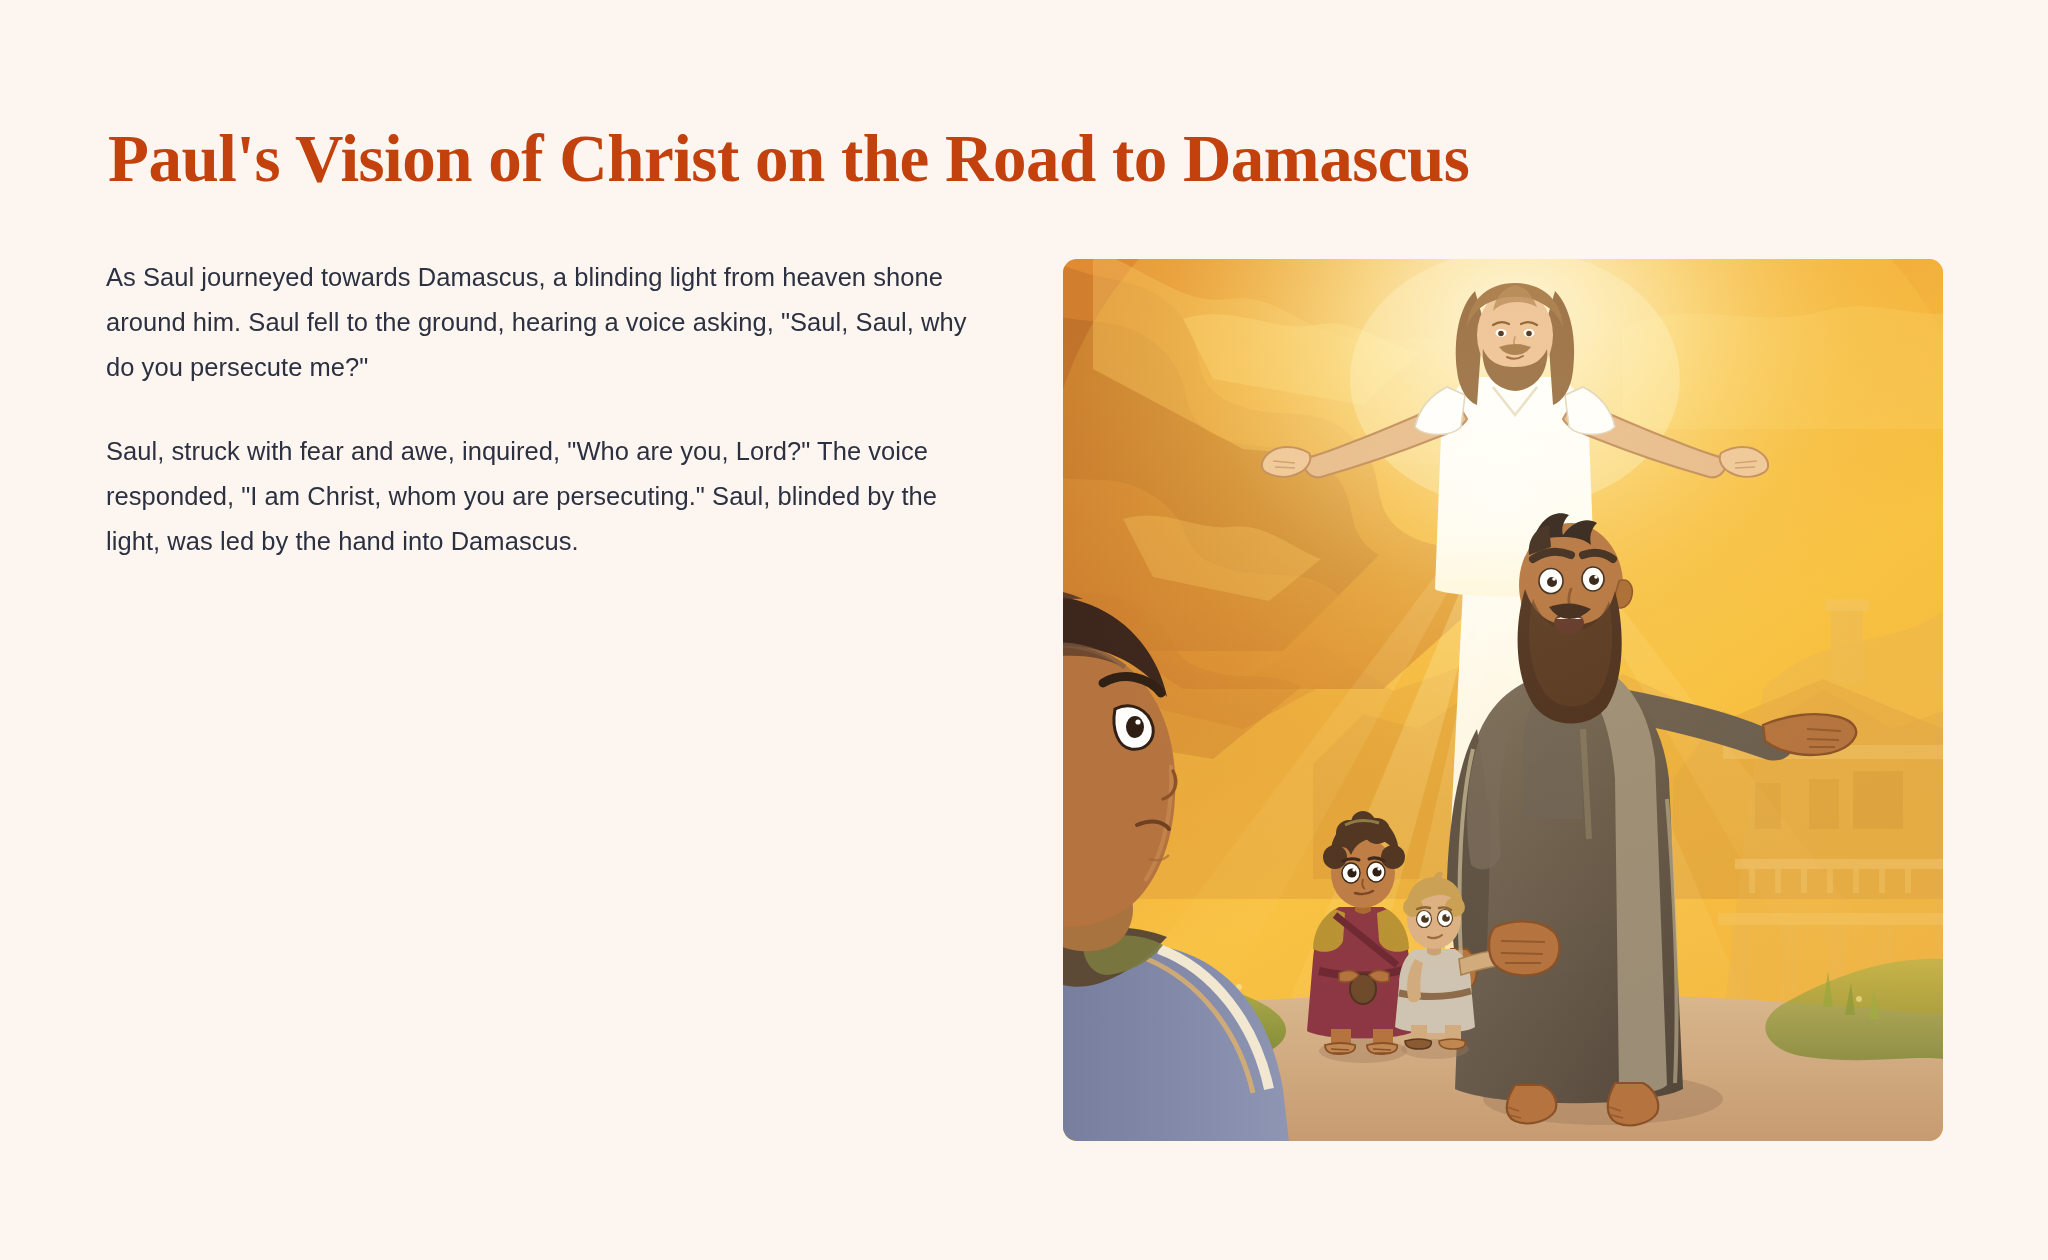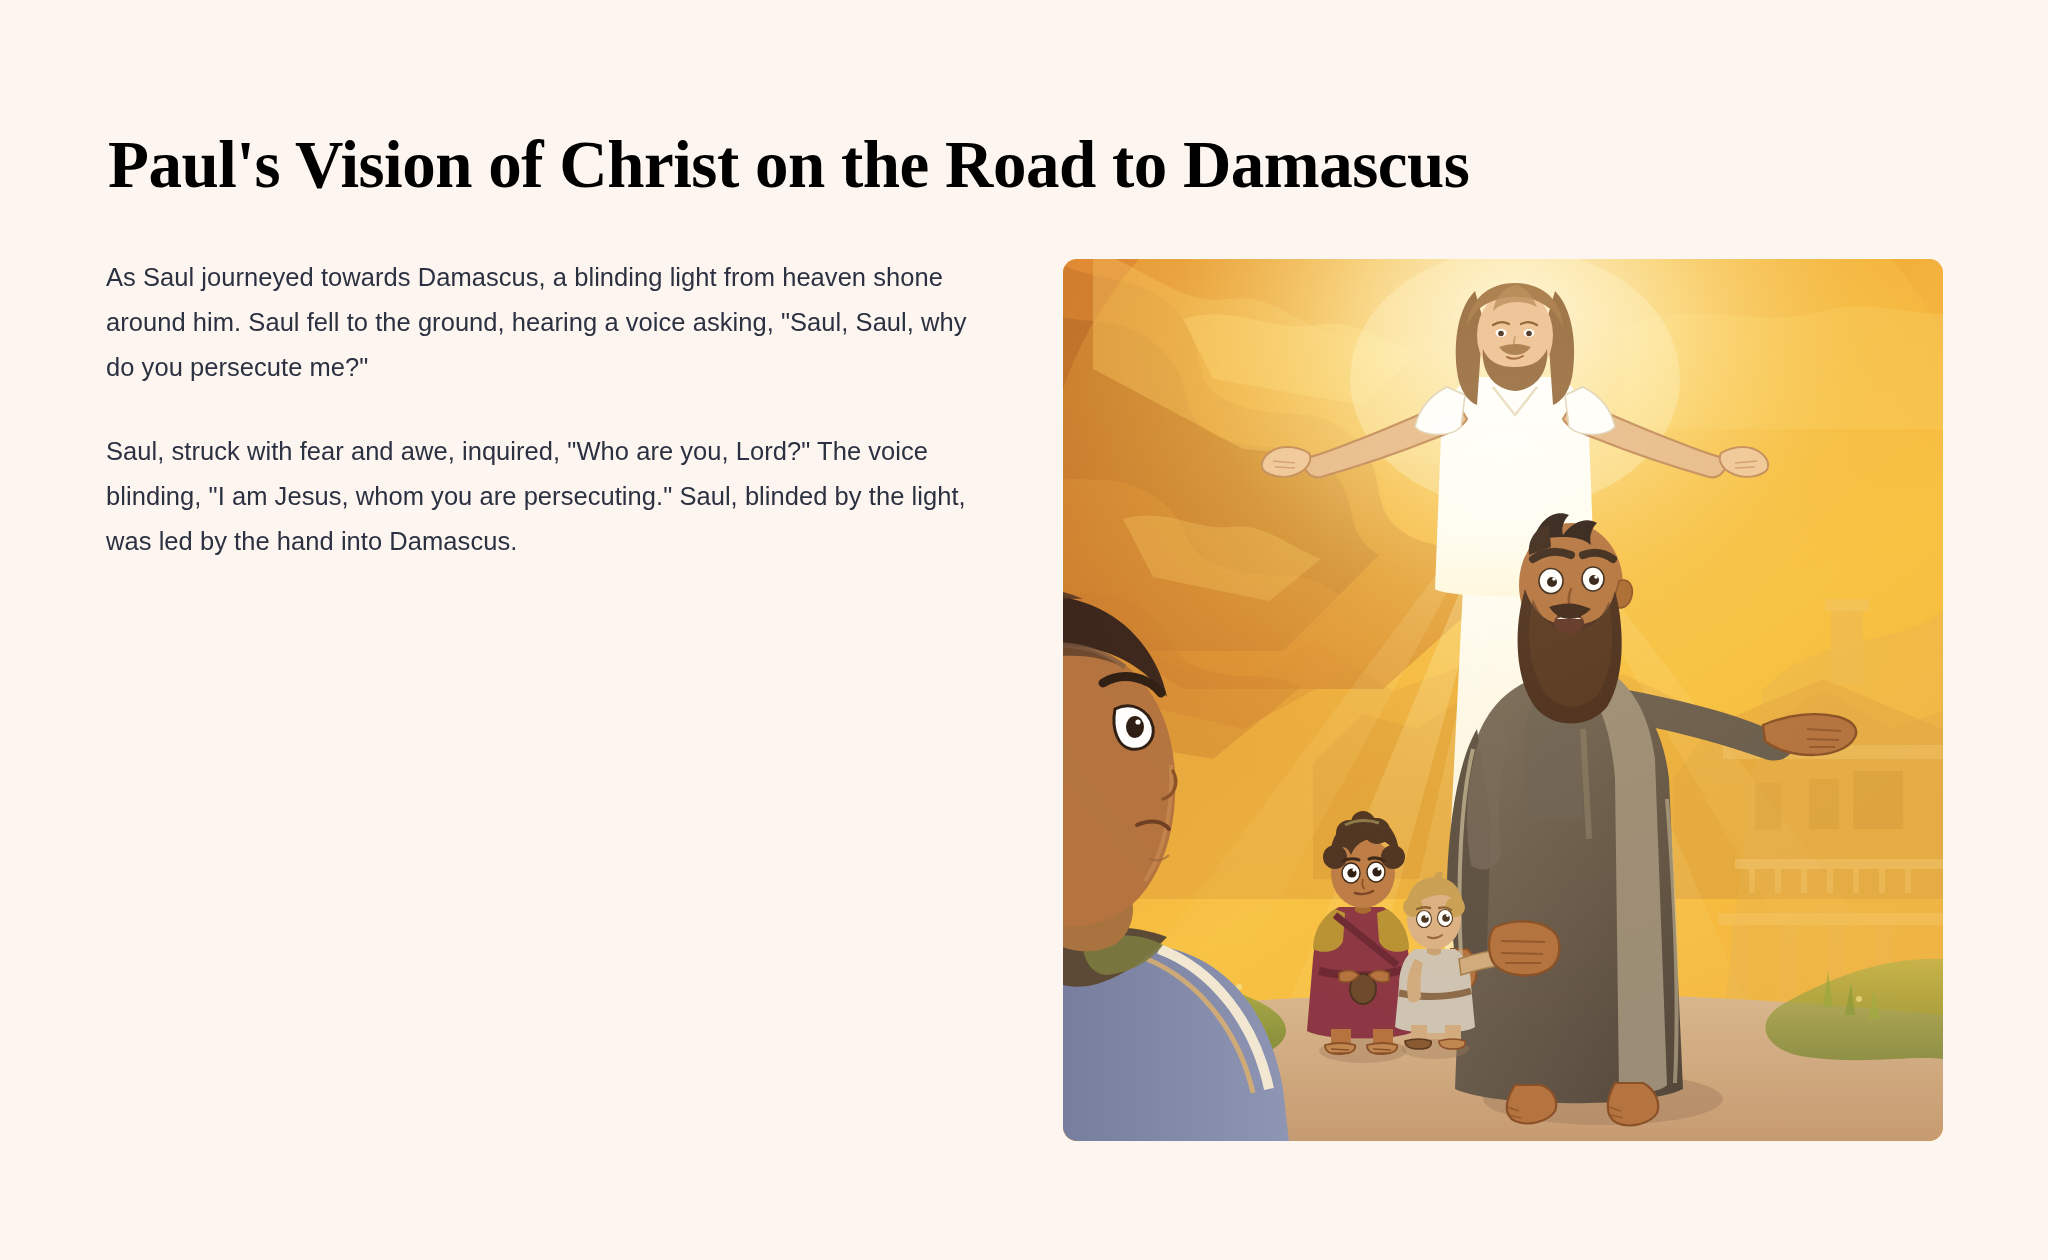--- a/index.html
+++ b/index.html
@@ -20,26 +20,26 @@
     width: 2048px;
     height: 1260px;
     background: #fdf5ef;
     box-sizing: border-box;
   }
 
   
   .page-title {
     position: absolute;
     left: 108px;
-    top: 84px;
+    top: 78px;
     font-family: "Liberation Serif", "DejaVu Serif", serif;
     font-size: 67px;
     font-weight: 700;
     letter-spacing: -0.5px;
-    color: #000000;
+    color: #c2410c;
     white-space: nowrap;
     line-height: 1.05;
   }
 
   
   .text-column {
     position: absolute;
     left: 106px;
     top: 255px;
     width: 890px;
@@ -69,21 +69,21 @@
 </style>
 </head>
 <body>
 
 <div class="page">
 
   <h1 class="page-title">Paul's Vision of Christ on the Road to Damascus</h1>
 
   <div class="text-column">
     <p class="body-paragraph">As Saul journeyed towards Damascus, a blinding light from heaven shone around him. Saul fell to the ground, hearing a voice asking, "Saul, Saul, why do you persecute me?"</p>
-    <p class="body-paragraph">Saul, struck with fear and awe, inquired, "Who are you, Lord?" The voice blinding, "I am Jesus, whom you are persecuting." Saul, blinded by the light, was led by the hand into Damascus.</p>
+    <p class="body-paragraph">Saul, struck with fear and awe, inquired, "Who are you, Lord?" The voice responded, "I am Christ, whom you are persecuting." Saul, blinded by the light, was led by the hand into Damascus.</p>
   </div>
 
   <div class="illustration">
     <svg viewBox="0 0 880 882" preserveAspectRatio="xMidYMid slice">
       <defs>
         <linearGradient id="skyGrad" x1="0.15" y1="0" x2="0.75" y2="1">
           <stop offset="0%" stop-color="#e08b33"></stop>
           <stop offset="28%" stop-color="#f0a83a"></stop>
           <stop offset="58%" stop-color="#f8c243"></stop>
           <stop offset="100%" stop-color="#f3b43c"></stop>

